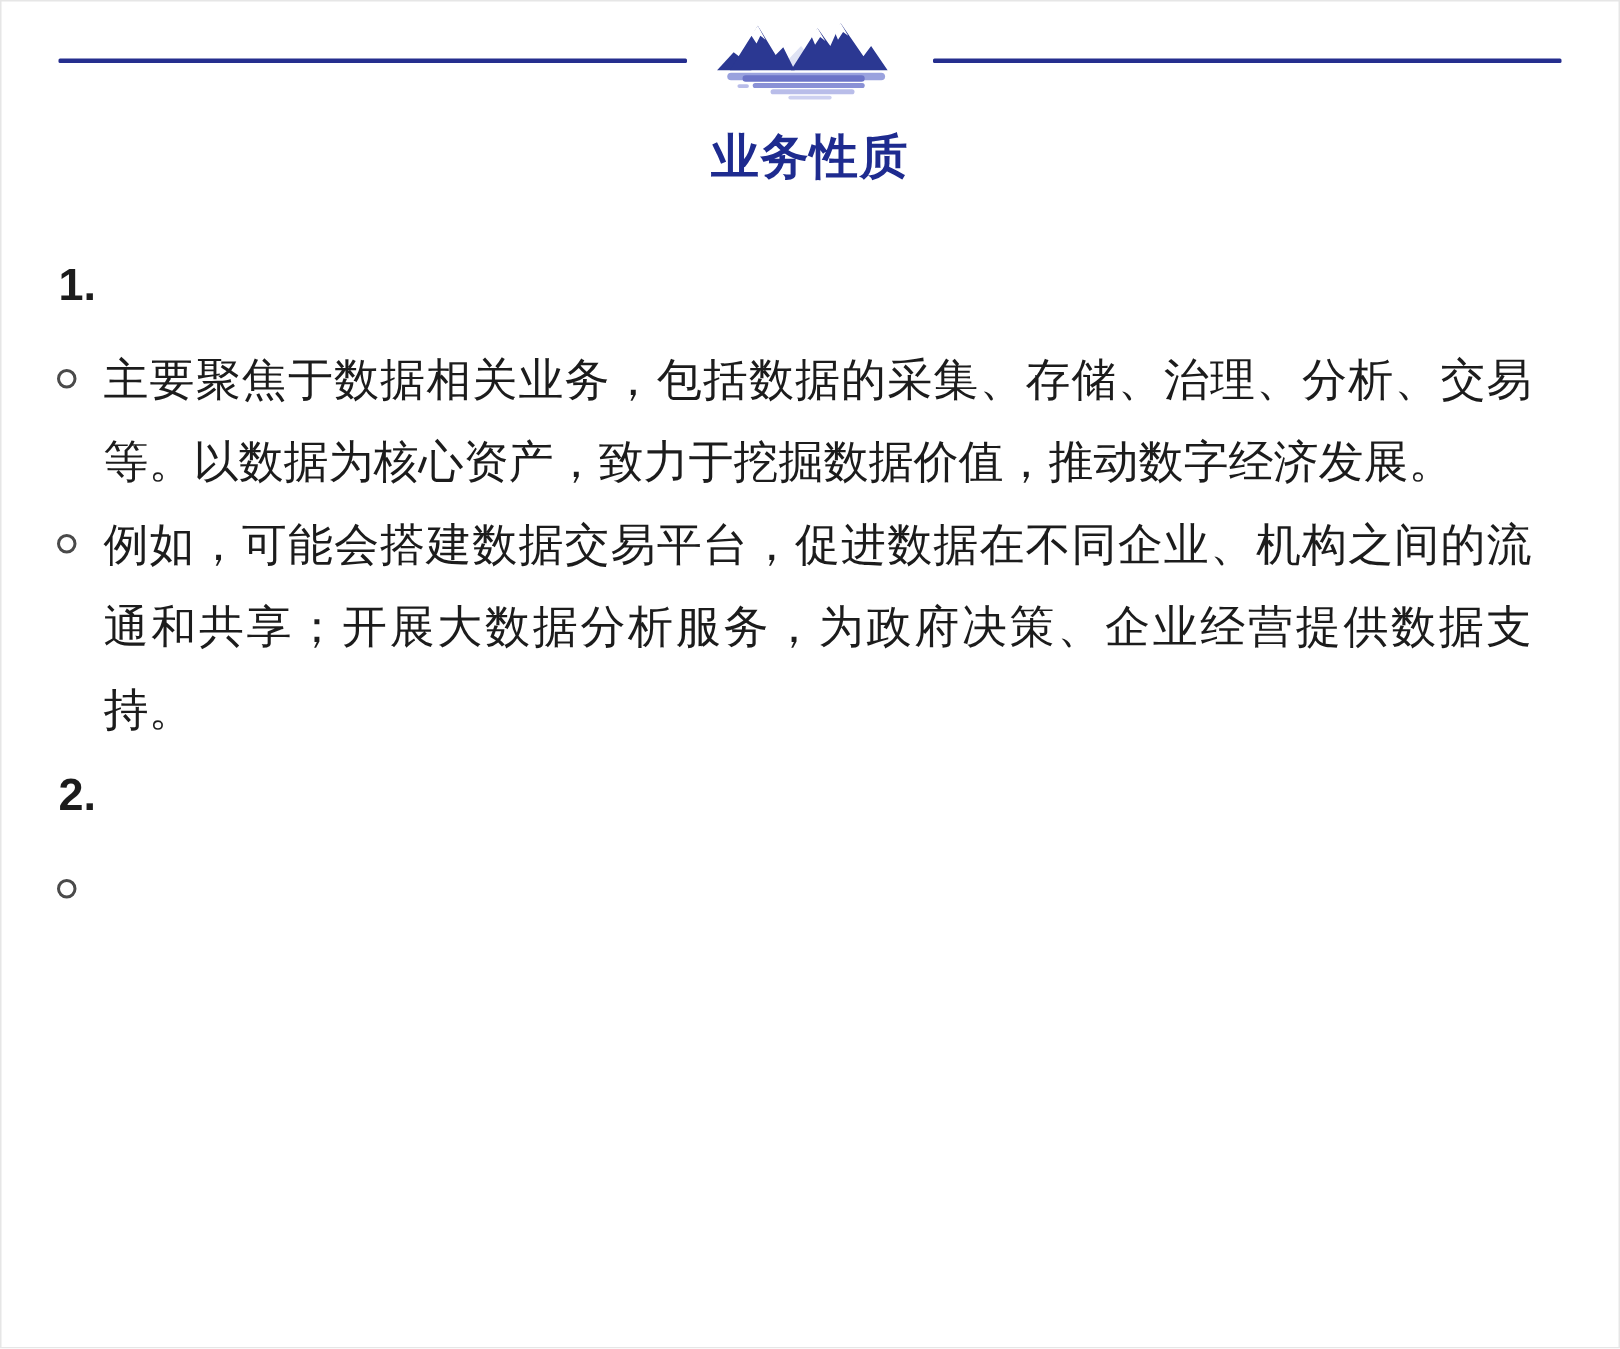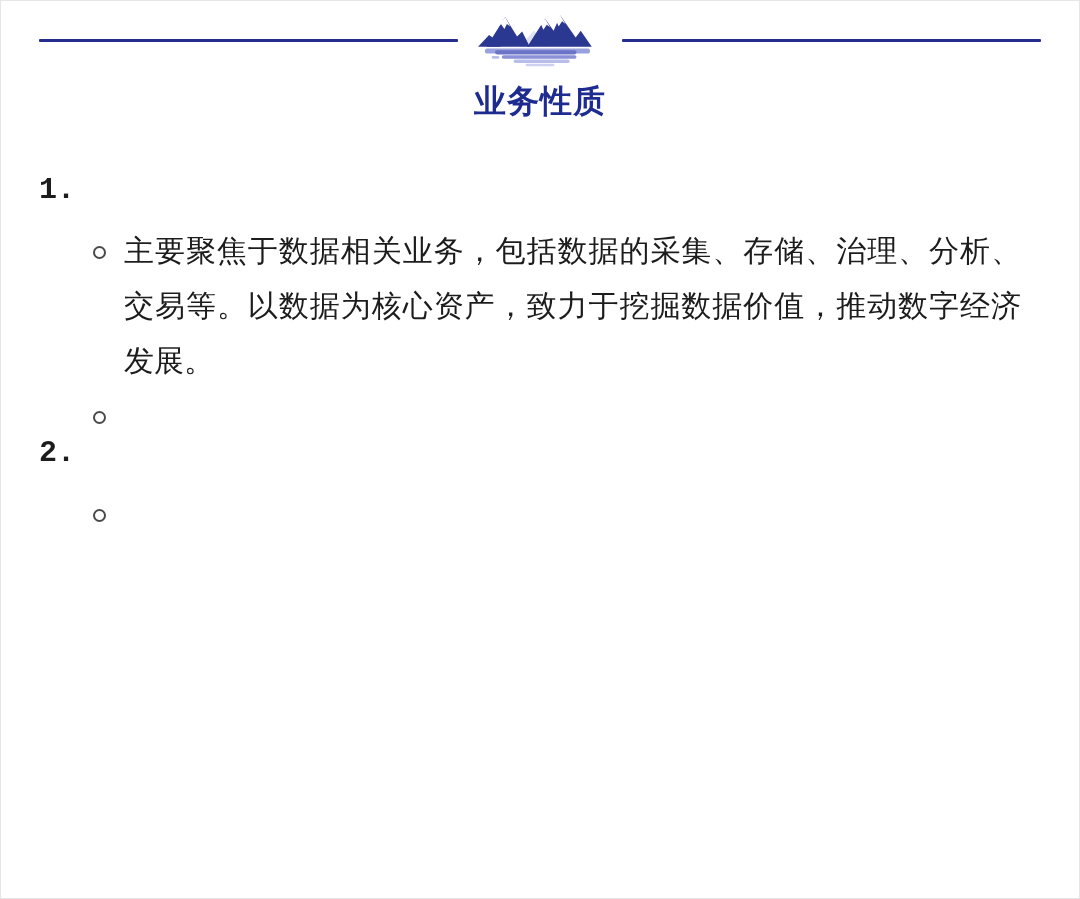--- a/index.html
+++ b/index.html
@@ -1,40 +1,40 @@
 <!DOCTYPE html>
 <html lang="zh"><head>
 <meta charset="utf-8">
 <style>
   html,body{margin:0;padding:0;background:#ffffff;}
   body{font-family:"Liberation Sans","DejaVu Sans",sans-serif;}
   .page{
     width:1080px;height:899px;box-sizing:border-box;
-    background:#ffffff;border:1px solid #e6e6e6;overflow:hidden;font-family:Liberation Mono, monospace;
+    background:#ffffff;border:1px solid #e6e6e6;overflow:hidden;
   }
   
   .header-row{
     display:flex;align-items:center;gap:16px;
     margin:10px 38px 0 38px;height:58px;
   }
   .rule{flex:1;height:3px;background:#252e8e;border-radius:1px;}
   .logo{width:132px;height:58px;display:flex;align-items:center;justify-content:center;}
   .logo svg{width:132px;height:56px;display:block;}
   
   .page-title{
     margin:14px 0 0 0;text-align:center;
     font-size:32px;font-weight:bold;color:#1e2b8f;
     letter-spacing:1px;line-height:42px;
   }
   
   .content{margin-top:38px;color:#1c1c1c;font-size:30px;line-height:55px;}
   .section-heading{display:flex;padding-left:38px;font-weight:bold;margin:2px 0 8px 0;}
   .section-number{width:40px;flex:0 0 40px;}
   .bullets{margin:0;}
-  .bullet{display:flex;padding-left:92px;padding-right:58px;}
+  .bullet{display:flex;padding-left:37px;padding-right:58px;}
   .bullet-marker{
     flex:0 0 13px;width:13px;height:13px;margin-top:20px;margin-right:18px;
     border:2px solid #4a4a4a;border-radius:50%;box-sizing:border-box;background:transparent;
   }
   .bullet-text{flex:1;text-align:justify;}
 </style>
 </head>
 <body>
 
 <div class="page">
@@ -74,20 +74,21 @@
       <div class="section-heading">
         <span class="section-number">1.</span>
       </div>
       <div class="bullets">
         <div class="bullet">
           <span class="bullet-marker"></span>
           <span class="bullet-text">主要聚焦于数据相关业务，包括数据的采集、存储、治理、分析、交易等。以数据为核心资产，致力于挖掘数据价值，推动数字经济发展。</span>
         </div>
         <div class="bullet">
           <span class="bullet-marker"></span>
+          <span class="bullet-text">例如，可能会搭建数据交易平台，促进数据在不同企业、机构之间的流通和共享；开展大数据分析服务，为政府决策、企业经营提供数据支持。</span>
         </div>
       </div>
     </section>
 
     <section>
       <div class="section-heading">
         <span class="section-number">2.</span>
       </div>
       <div class="bullets">
         <div class="bullet">

